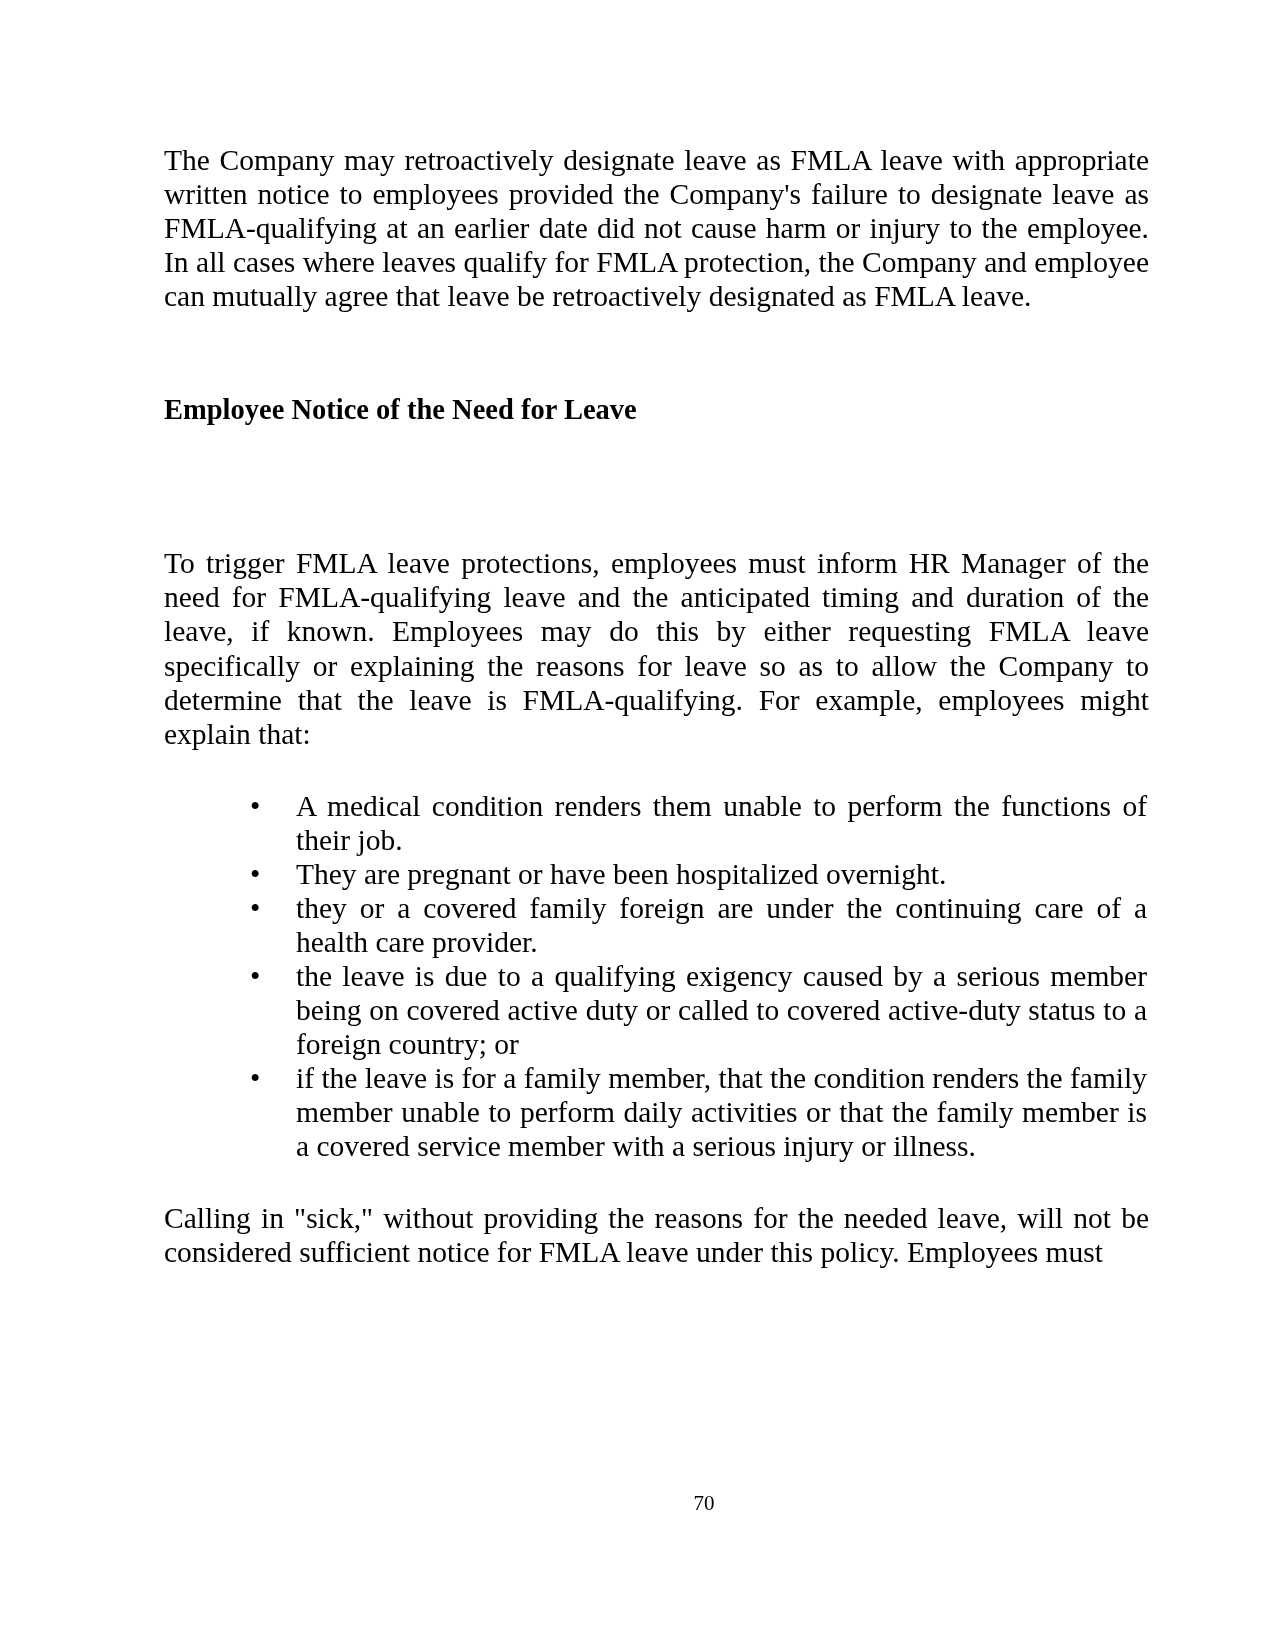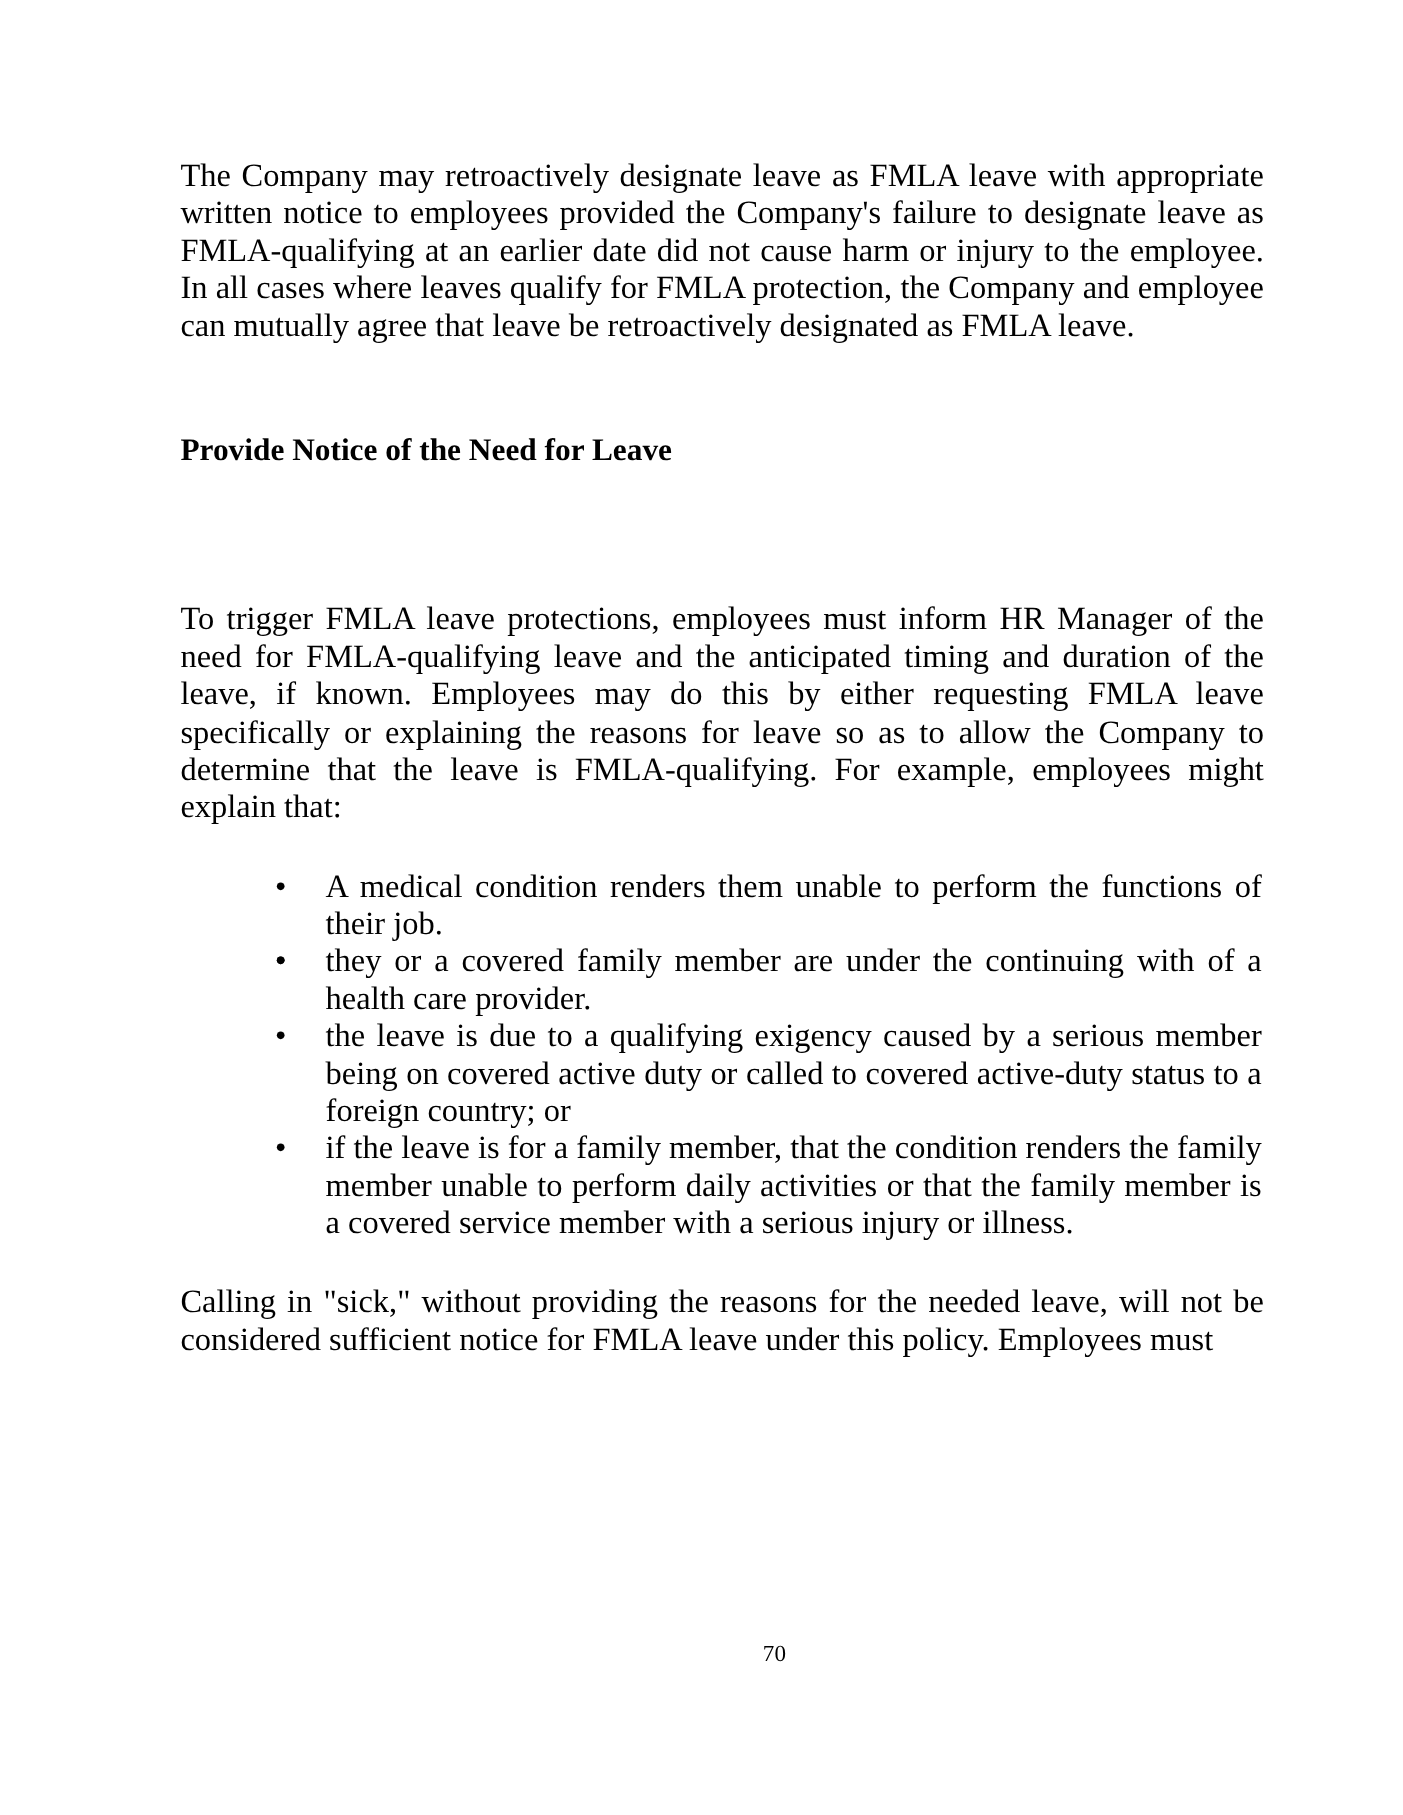--- a/index.html
+++ b/index.html
@@ -92,45 +92,46 @@
 
   <div class="content">
 
     <p class="body-para">The Company may retroactively designate leave as FMLA leave with appropriate written notice to employees provided the Company's failure to designate leave as FMLA-qualifying at an earlier date did not cause harm or injury to the employee. In all cases where leaves qualify for FMLA protection, the Company and employee can mutually agree that leave be retroactively designated as FMLA leave.</p>
 
     <div class="gap-head-before"></div>
 
 
     <div class="gap-head-after"></div>
 
-    <h2 class="section-heading">Provide Notice of the Need for Leave</h2>
+    <h2 class="section-heading">Employee Notice of the Need for Leave</h2>
 
     <div class="gap-head-after"></div>
 
 
     <div class="gap-head-before"></div>
 
 
     <div class="gap-head-after"></div>
 
     <p class="body-para">To trigger FMLA leave protections, employees must inform HR Manager of the need for FMLA-qualifying leave and the anticipated timing and duration of the leave, if known. Employees may do this by either requesting FMLA leave specifically or explaining the reasons for leave so as to allow the Company to determine that the leave is FMLA-qualifying. For example, employees might explain that:</p>
 
     <div class="gap-para"></div>
 
     <ul class="notice-list">
       <li>
         <span class="bullet-dot">•</span>
         <span>A medical condition renders them unable to perform the functions of their job.</span>
       </li>
       <li>
         <span class="bullet-dot">•</span>
+        <span>They are pregnant or have been hospitalized overnight.</span>
       </li>
       <li>
         <span class="bullet-dot">•</span>
-        <span>they or a covered family member are under the continuing with of a health care provider.</span>
+        <span>they or a covered family foreign are under the continuing care of a health care provider.</span>
       </li>
       <li>
         <span class="bullet-dot">•</span>
         <span>the leave is due to a qualifying exigency caused by a serious member being on covered active duty or called to covered active-duty status to a foreign country; or</span>
       </li>
       <li>
         <span class="bullet-dot">•</span>
         <span>if the leave is for a family member, that the condition renders the family member unable to perform daily activities or that the family member is a covered service member with a serious injury or illness.</span>
       </li>
     </ul>

